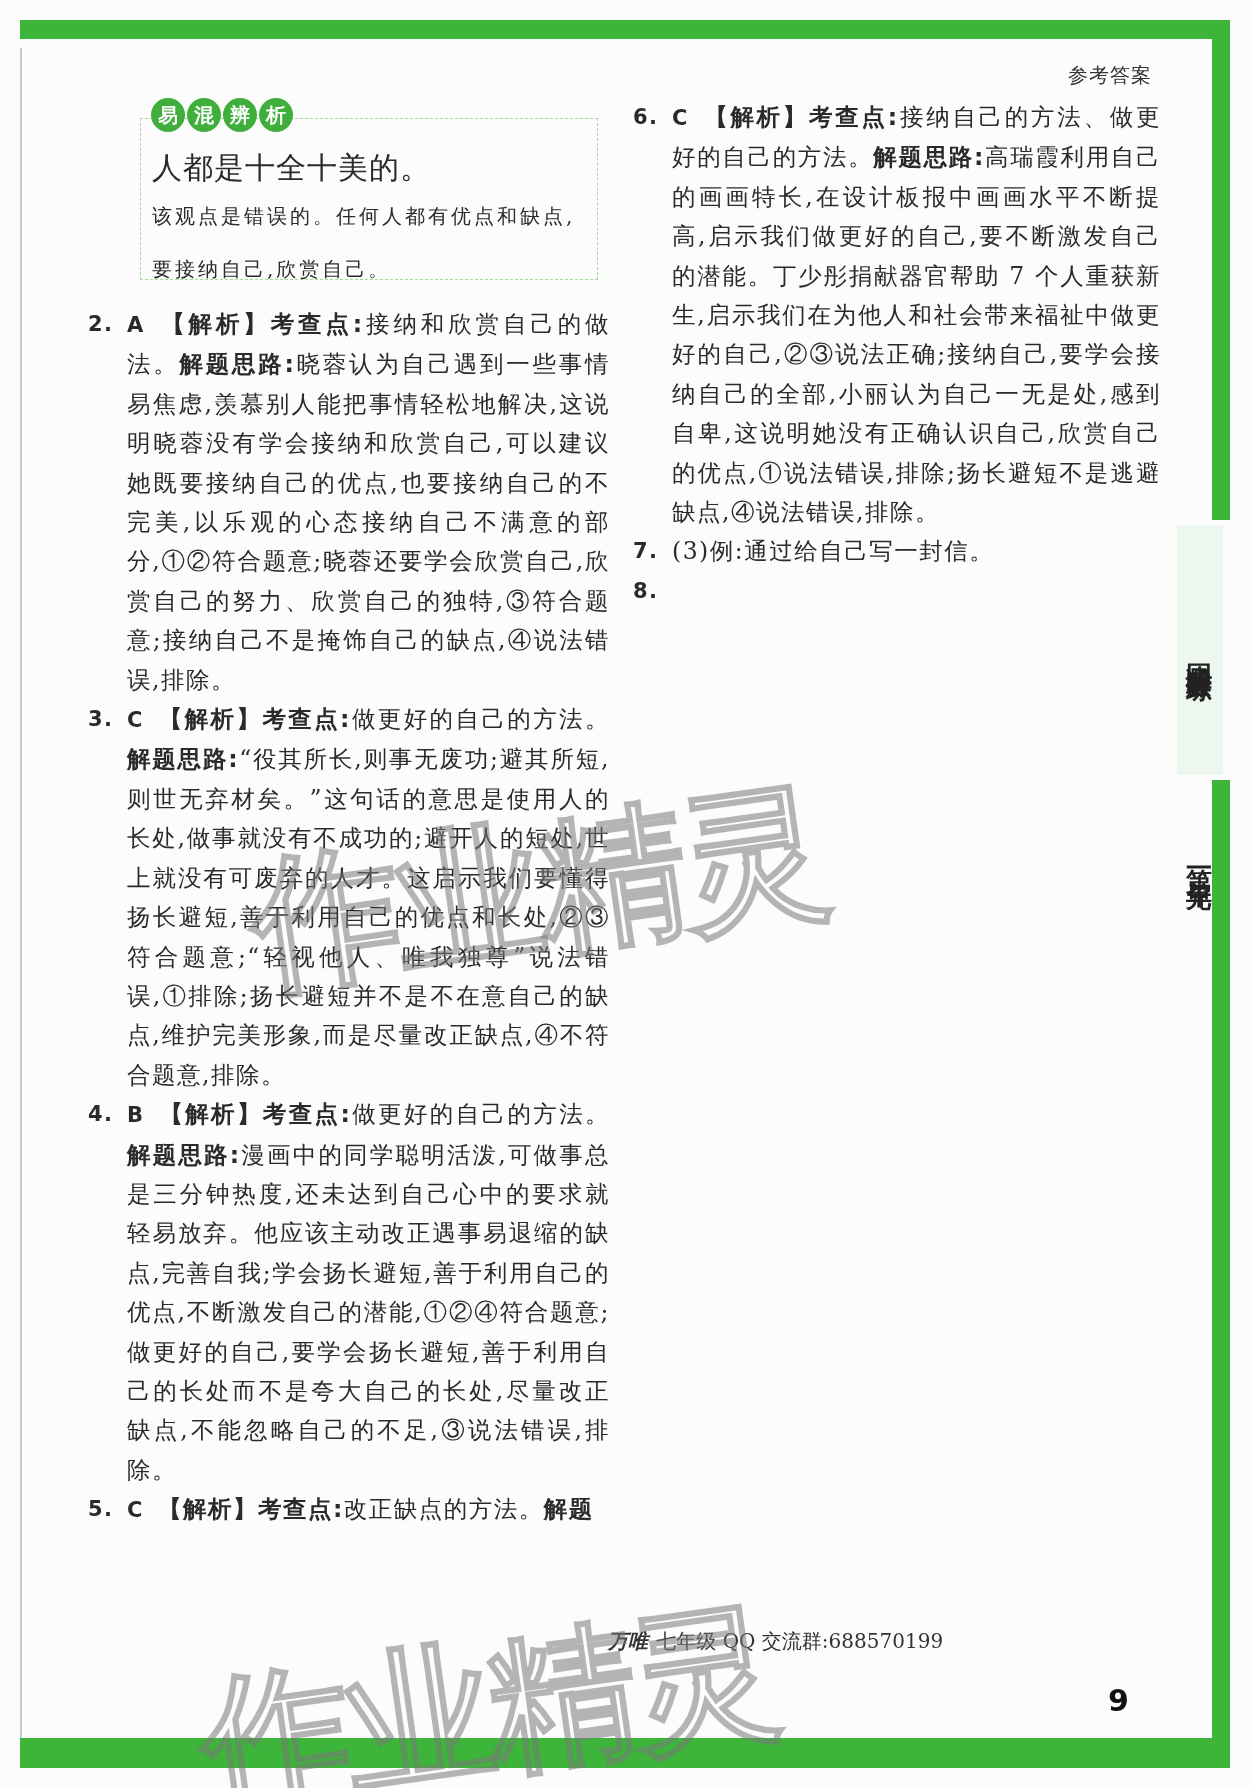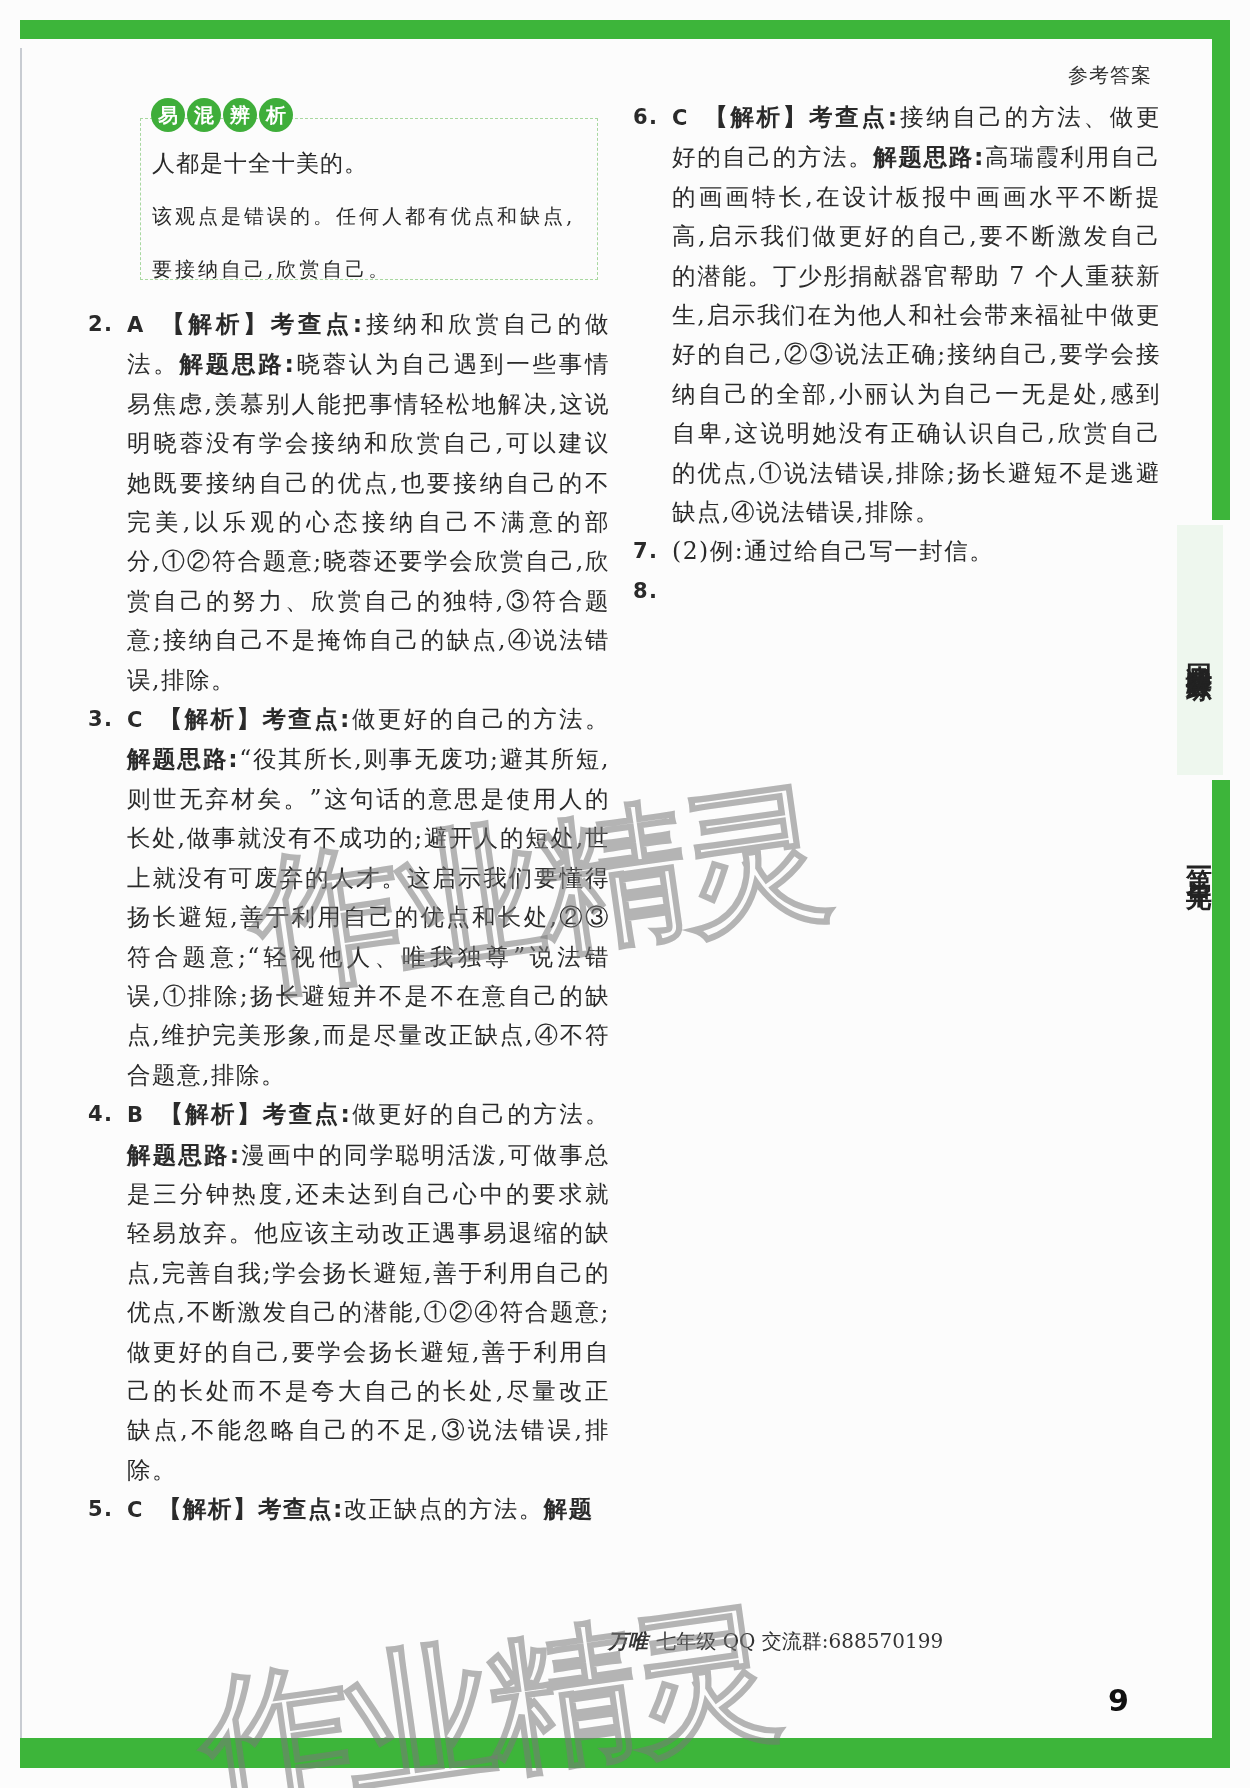--- a/index.html
+++ b/index.html
@@ -18,21 +18,21 @@
   .item{position:relative;padding-left:39px;}
   .num{position:absolute;left:0;top:0;font-family:"DejaVu Sans","Liberation Sans",sans-serif;font-weight:bold;font-size:21px;}
   .ans{font-family:"DejaVu Sans","Liberation Sans",sans-serif;font-weight:bold;font-size:21px;margin-right:14px;}
   b.kw{font-family:"DejaVu Sans","Liberation Sans",sans-serif;font-weight:bold;}
   .plain{padding-left:39px;}
   
   .confuse-box{position:absolute;left:140px;top:118px;width:456px;height:160px;border:1.5px dashed #a8d8a0;}
   .confuse-title{position:absolute;left:151px;top:98px;display:flex;gap:2px;}
   .confuse-title span{display:inline-block;width:34px;height:34px;border-radius:50%;background:#3fae3a;color:#fff;
        font-family:"DejaVu Sans","Liberation Sans",sans-serif;font-weight:bold;font-size:20px;line-height:34px;text-align:center;}
-  .confuse-stmt{position:absolute;left:152px;top:148px;font-size:23px;letter-spacing:1px;}
+  .confuse-stmt{position:absolute;left:152px;top:148px;font-size:30px;letter-spacing:1px;}
   .confuse-expl{position:absolute;left:152px;top:190px;width:440px;font-size:20px;line-height:53px;letter-spacing:3px;
        font-family:"DejaVu Serif","Liberation Serif",serif;}
   
   .side-tab{position:absolute;left:1177px;top:525px;width:46px;height:250px;background:#eef7ee;
        writing-mode:vertical-rl;font-family:"DejaVu Sans","Liberation Sans",sans-serif;font-weight:bold;
        font-size:26px;letter-spacing:2px;color:#222;display:flex;align-items:center;justify-content:center;}
   .side-tab-2{position:absolute;left:1177px;top:790px;width:46px;height:140px;
        writing-mode:vertical-rl;font-family:"DejaVu Sans","Liberation Sans",sans-serif;font-weight:bold;
        font-size:26px;letter-spacing:6px;color:#222;display:flex;align-items:center;justify-content:center;}
   .footer{position:absolute;left:608px;top:1628px;font-size:20px;color:#333;}
@@ -85,21 +85,21 @@
   </div>
 </div>
 
 <div class="col col-right">
   <div class="item">
     <span class="num">6.</span>
     <span class="ans">C</span><b class="kw">【解析】</b><b class="kw">考查点:</b><span>接纳自己的方法、做更好的自己的方法。</span><b class="kw">解题思路:</b><span>高瑞霞利用自己的画画特长,在设计板报中画画水平不断提高,启示我们做更好的自己,要不断激发自己的潜能。丁少彤捐献器官帮助 7 个人重获新生,启示我们在为他人和社会带来福祉中做更好的自己,②③说法正确;接纳自己,要学会接纳自己的全部,小丽认为自己一无是处,感到自卑,这说明她没有正确认识自己,欣赏自己的优点,①说法错误,排除;扬长避短不是逃避缺点,④说法错误,排除。</span>
   </div>
   <div class="item">
     <span class="num">7.</span>
-    <div>(2)例:通过给自己写一封信。</div>
+    <div>(3)例:通过给自己写一封信。</div>
   </div>
   <div class="item">
     <span class="num">8.</span>
   </div>
 </div>
 
 <div class="side-tab">同步课时分层练</div>
 <div class="side-tab-2">第一单元</div>
 
 <div class="footer">

